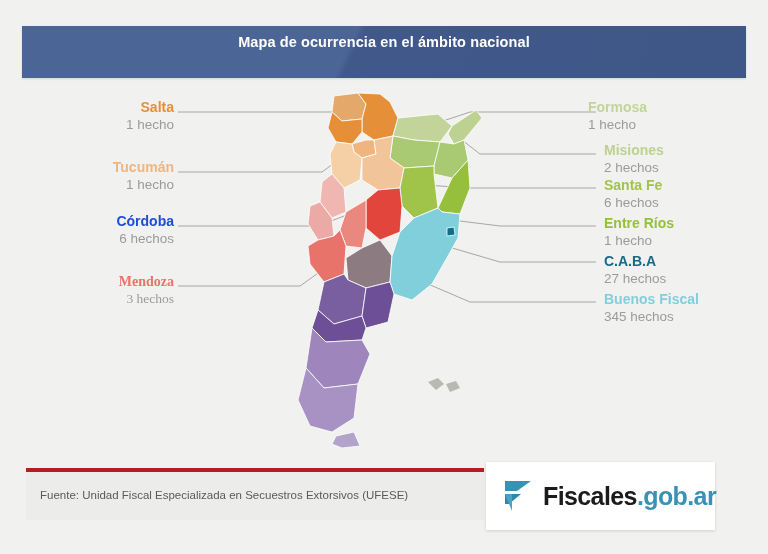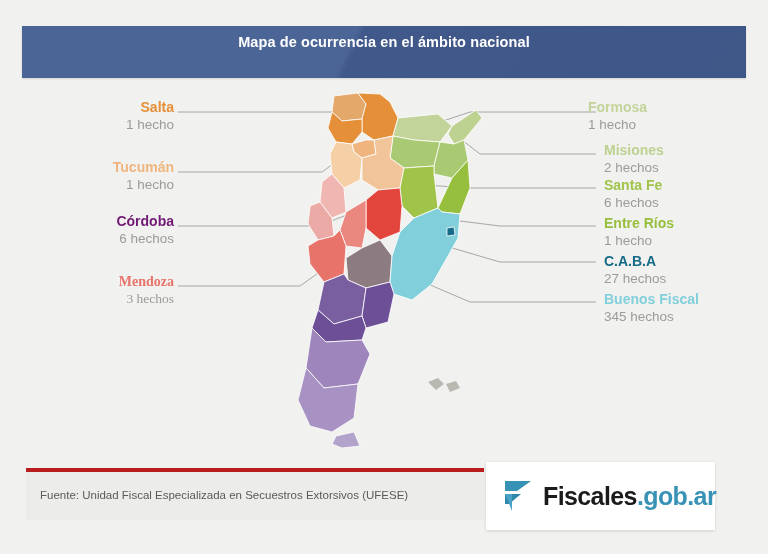--- a/index.html
+++ b/index.html
@@ -235,21 +235,21 @@
     <span class="prov" style="color:#e59038">Salta</span>
     <span class="cnt">1 hecho</span>
   </div>
 
   <div class="callout left" style="right:594px; top:72px;">
     <span class="prov" style="color:#f0b57e">Tucumán</span>
     <span class="cnt">1 hecho</span>
   </div>
 
   <div class="callout left" style="right:594px; top:126px;">
-    <span class="prov" style="color:#701a75">Córdoba</span>
+    <span class="prov" style="color:#1d4ed8">Córdoba</span>
     <span class="cnt">6 hechos</span>
   </div>
 
   <div class="callout left" style="right:594px; top:186px;font-family:Liberation Serif, serif;">
     <span class="prov" style="color:#e8736b">Mendoza</span>
     <span class="cnt">3 hechos</span>
   </div>
 
   <div class="callout right" style="left:588px; top:12px;">
     <span class="prov" style="color:#c2d49a">Formosa</span>

